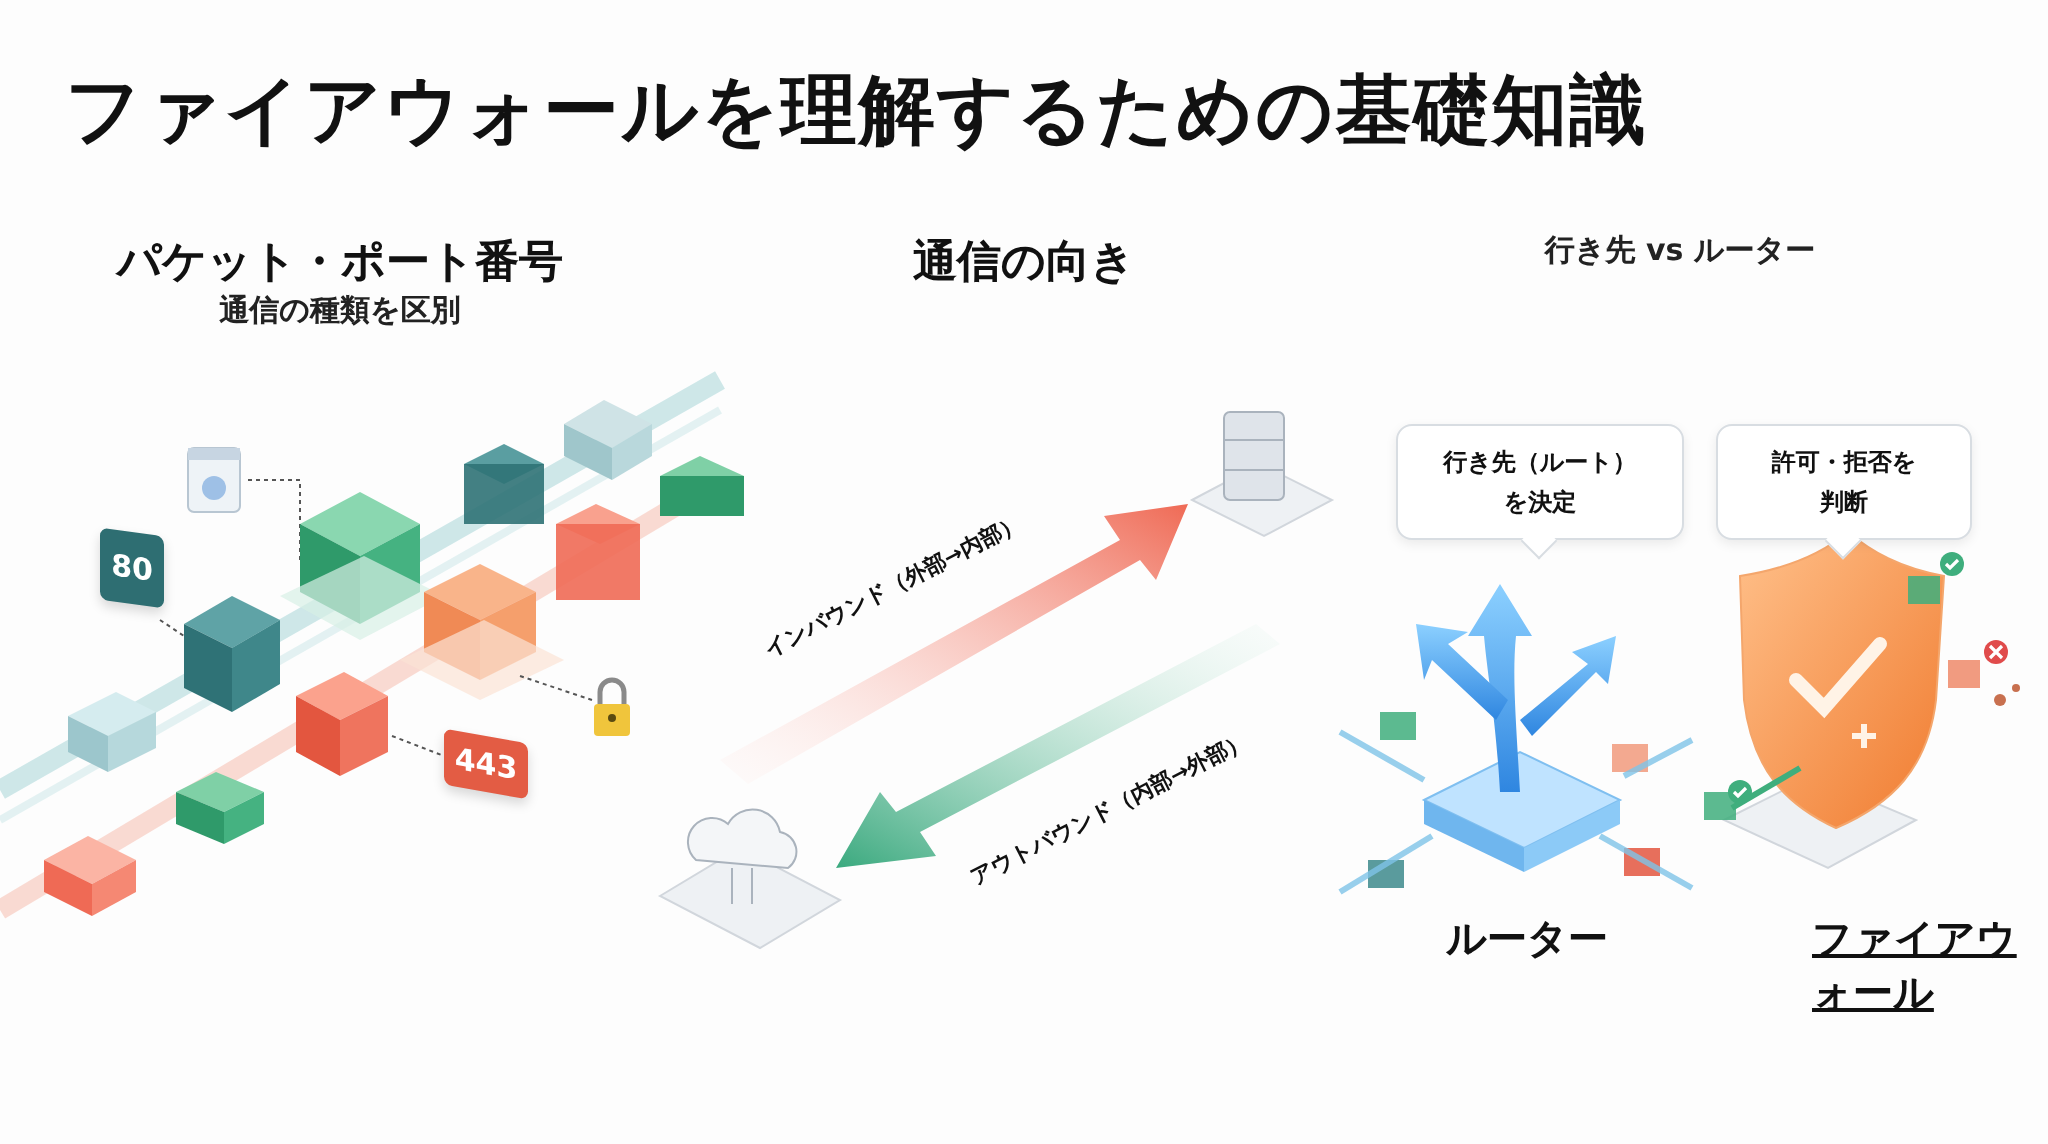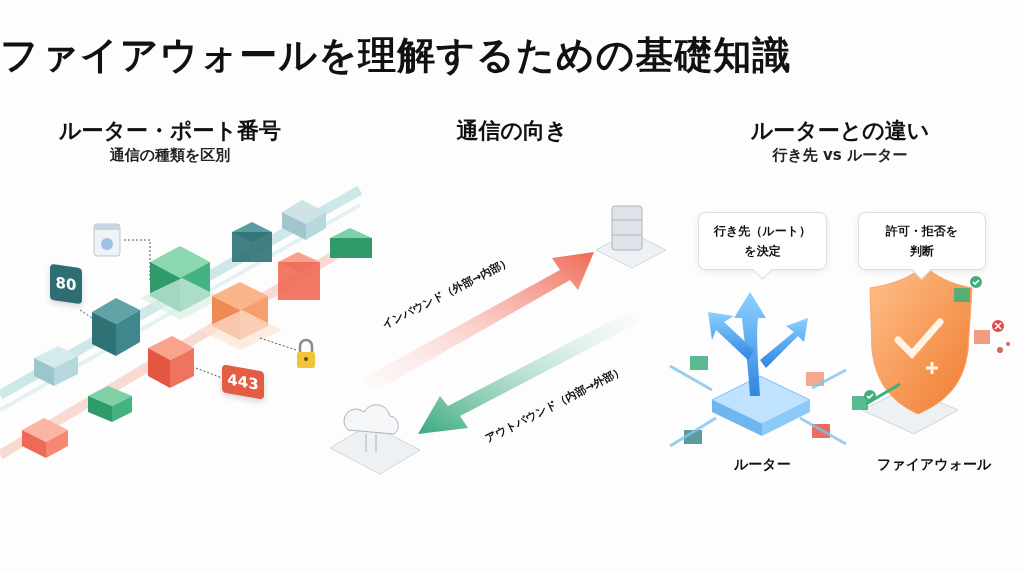--- a/index.html
+++ b/index.html
@@ -1,53 +1,52 @@
 <!DOCTYPE html>
 <html><head>
 <meta charset="utf-8">
 <style>
   * { box-sizing: border-box; margin: 0; padding: 0; }
   html, body { width: 1024px; height: 572px; overflow: hidden; background: #fdfdfd; }
   body { font-family: "DejaVu Sans", "Liberation Sans", sans-serif; color: #111; position: relative; }
-  .title { position: absolute; top: 30px; left: 0; width: 856px; text-align: left; font-size: 38px; font-weight: bold; letter-spacing: 1px; }
+  .title { position: absolute; top: 30px; left: 0; width: 856px; text-align: center; font-size: 38px; font-weight: bold; letter-spacing: 1px; }
   .section-head { position: absolute; text-align: center; width: 320px; }
   .section-head .h { font-size: 22px; font-weight: bold; }
   .section-head .s { font-size: 15px; font-weight: bold; color: #222; }
   #sec1 { left: 10px; top: 116px; }
   #sec2 { left: 352px; top: 116px; }
   #sec3 { left: 680px; top: 116px; }
   svg.stage { position: absolute; left: 0; top: 0; }
   .callout { position: absolute; background: #fff; border: 1px solid #d8dde2; border-radius: 8px; box-shadow: 0 2px 6px rgba(0,0,0,0.08); font-size: 12px; font-weight: bold; text-align: center; line-height: 20px; padding: 8px 10px; }
   .callout::after { content: ""; position: absolute; left: 50%; bottom: -8px; margin-left: -7px; width: 12px; height: 12px; background: #fff; border-right: 1px solid #d8dde2; border-bottom: 1px solid #d8dde2; transform: rotate(45deg); }
-  #callout-router { left: 698px; top: 212px; width: 129px; }
+  #callout-router { left: 698px; top: 212px; width: 144px; }
   #callout-fw { left: 858px; top: 212px; width: 128px; }
-  .device-label { position: absolute; font-size: 14px; font-weight: bold; margin-left: 11px; }
+  .device-label { position: absolute; font-size: 20px; font-weight: bold; }
   #label-router { left: 723px; top: 456px; }
-  #label-fw { left: 866px; top: 456px; }
+  #label-fw { left: 906px; top: 456px; text-decoration: underline; }
   .port-badge { position: absolute; color: #fff; font-weight: bold; font-size: 15px; border-radius: 4px; display: flex; align-items: center; justify-content: center; box-shadow: 0 3px 6px rgba(0,0,0,0.15); }
   #badge-80 { left: 50px; top: 266px; width: 32px; height: 36px; background: #2e6e72; transform: skewY(8deg); }
   #badge-443 { left: 222px; top: 368px; width: 42px; height: 28px; background: #e35c44; transform: skewY(10deg); }
   .rot-label { position: absolute; font-size: 11px; font-weight: bold; white-space: nowrap; transform-origin: left center; }
   #label-inbound { left: 383px; top: 318px; transform: rotate(-27deg); }
   #label-outbound { left: 486px; top: 432px; transform: rotate(-27deg); }
 </style>
 </head>
 <body>
 
 <div class="title">ファイアウォールを理解するための基礎知識</div>
 
 <div class="section-head" id="sec1">
-  <div class="h">ルーター・ポート番号</div>
+  <div class="h">パケット・ポート番号</div>
   <div class="s">通信の種類を区別</div>
 </div>
 <div class="section-head" id="sec2">
   <div class="h">通信の向き</div>
 </div>
 <div class="section-head" id="sec3">
-  <div class="h">ルーターとの違い</div>
   <div class="s">行き先 vs ルーター</div>
 </div>
 
 <svg class="stage" width="1024" height="572" viewBox="0 0 1024 572">
   <defs>
     <linearGradient id="gTeal" x1="0" y1="0" x2="1" y2="1">
         <stop offset="0" stop-color="#5fa7a8"></stop>
         <stop offset="1" stop-color="#2f7276"></stop>
       </linearGradient>
     <linearGradient id="gGreen" x1="0" y1="0" x2="1" y2="1">

